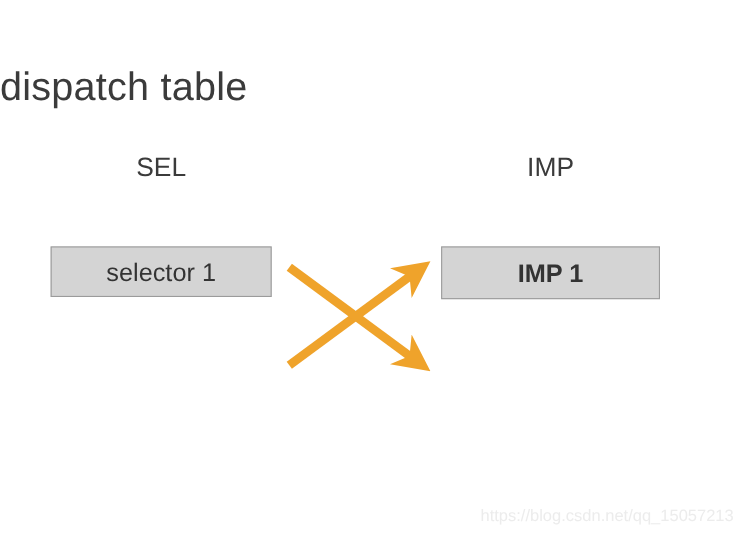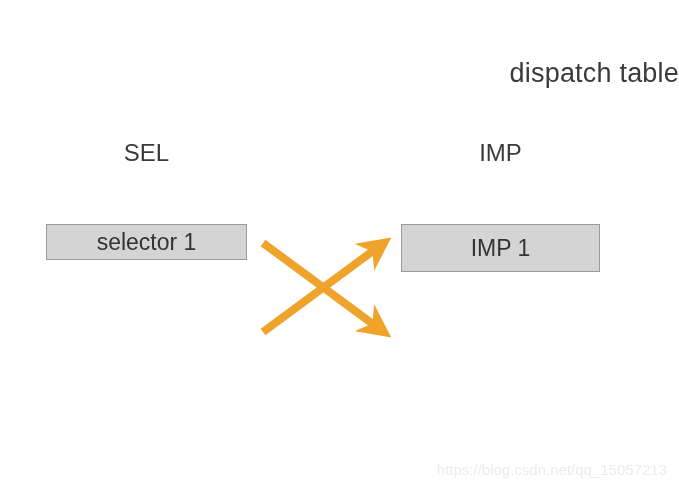--- a/index.html
+++ b/index.html
@@ -19,22 +19,22 @@
     background: #ffffff;
     overflow: hidden;
   }
 
   
   #diagram-title {
     position: absolute;
     left: 0;
     top: 58px;
     width: 679px;
-    text-align: right;
-    font-size: 27px;
+    text-align: left;
+    font-size: 36px;
     color: #3b3b3b;
     letter-spacing: 0.2px;
     white-space: nowrap;
   }
 
   
   .column-header {
     position: absolute;
     top: 139px;
     font-size: 24px;
@@ -60,26 +60,27 @@
     display: flex;
     align-items: center;
     justify-content: center;
     font-size: 23px;
     color: #333333;
     white-space: nowrap;
   }
   .node-left {
     left: 46px;
     width: 201px;
-    height: 36px;
+    height: 46px;
   }
   .node-right {
     left: 401px;
     width: 199px;
     height: 48px;
+    font-weight: bold;
   }
   .row-1 { top: 224px; }
   .row-2 { top: 311px; }
 
   
   #arrow-layer {
     position: absolute;
     left: 0;
     top: 0;
     width: 679px;

